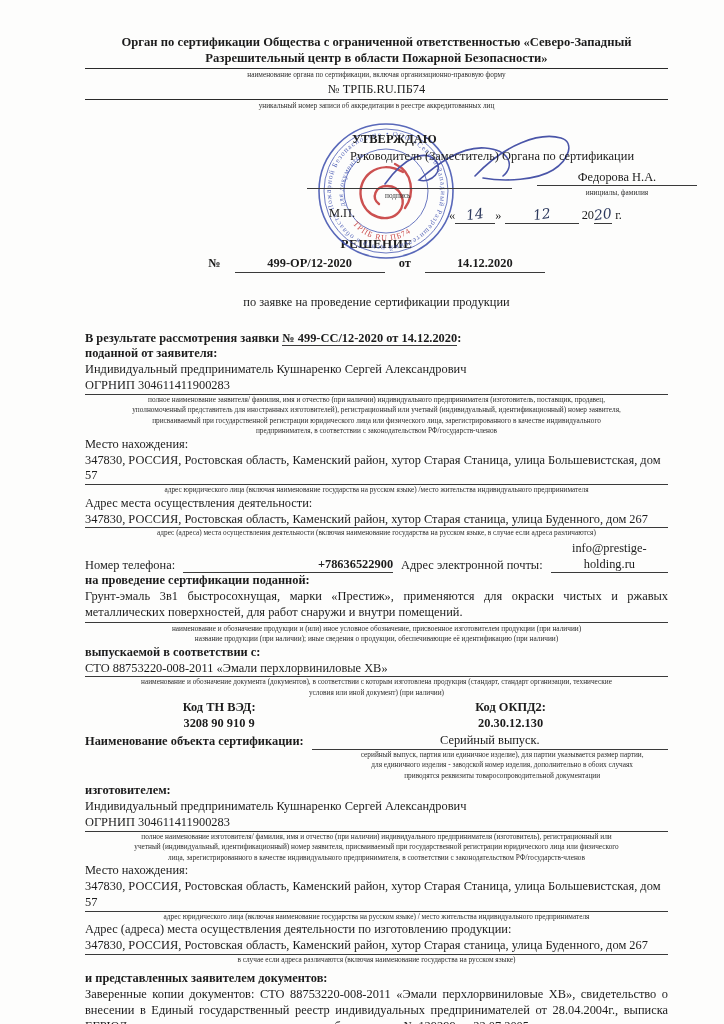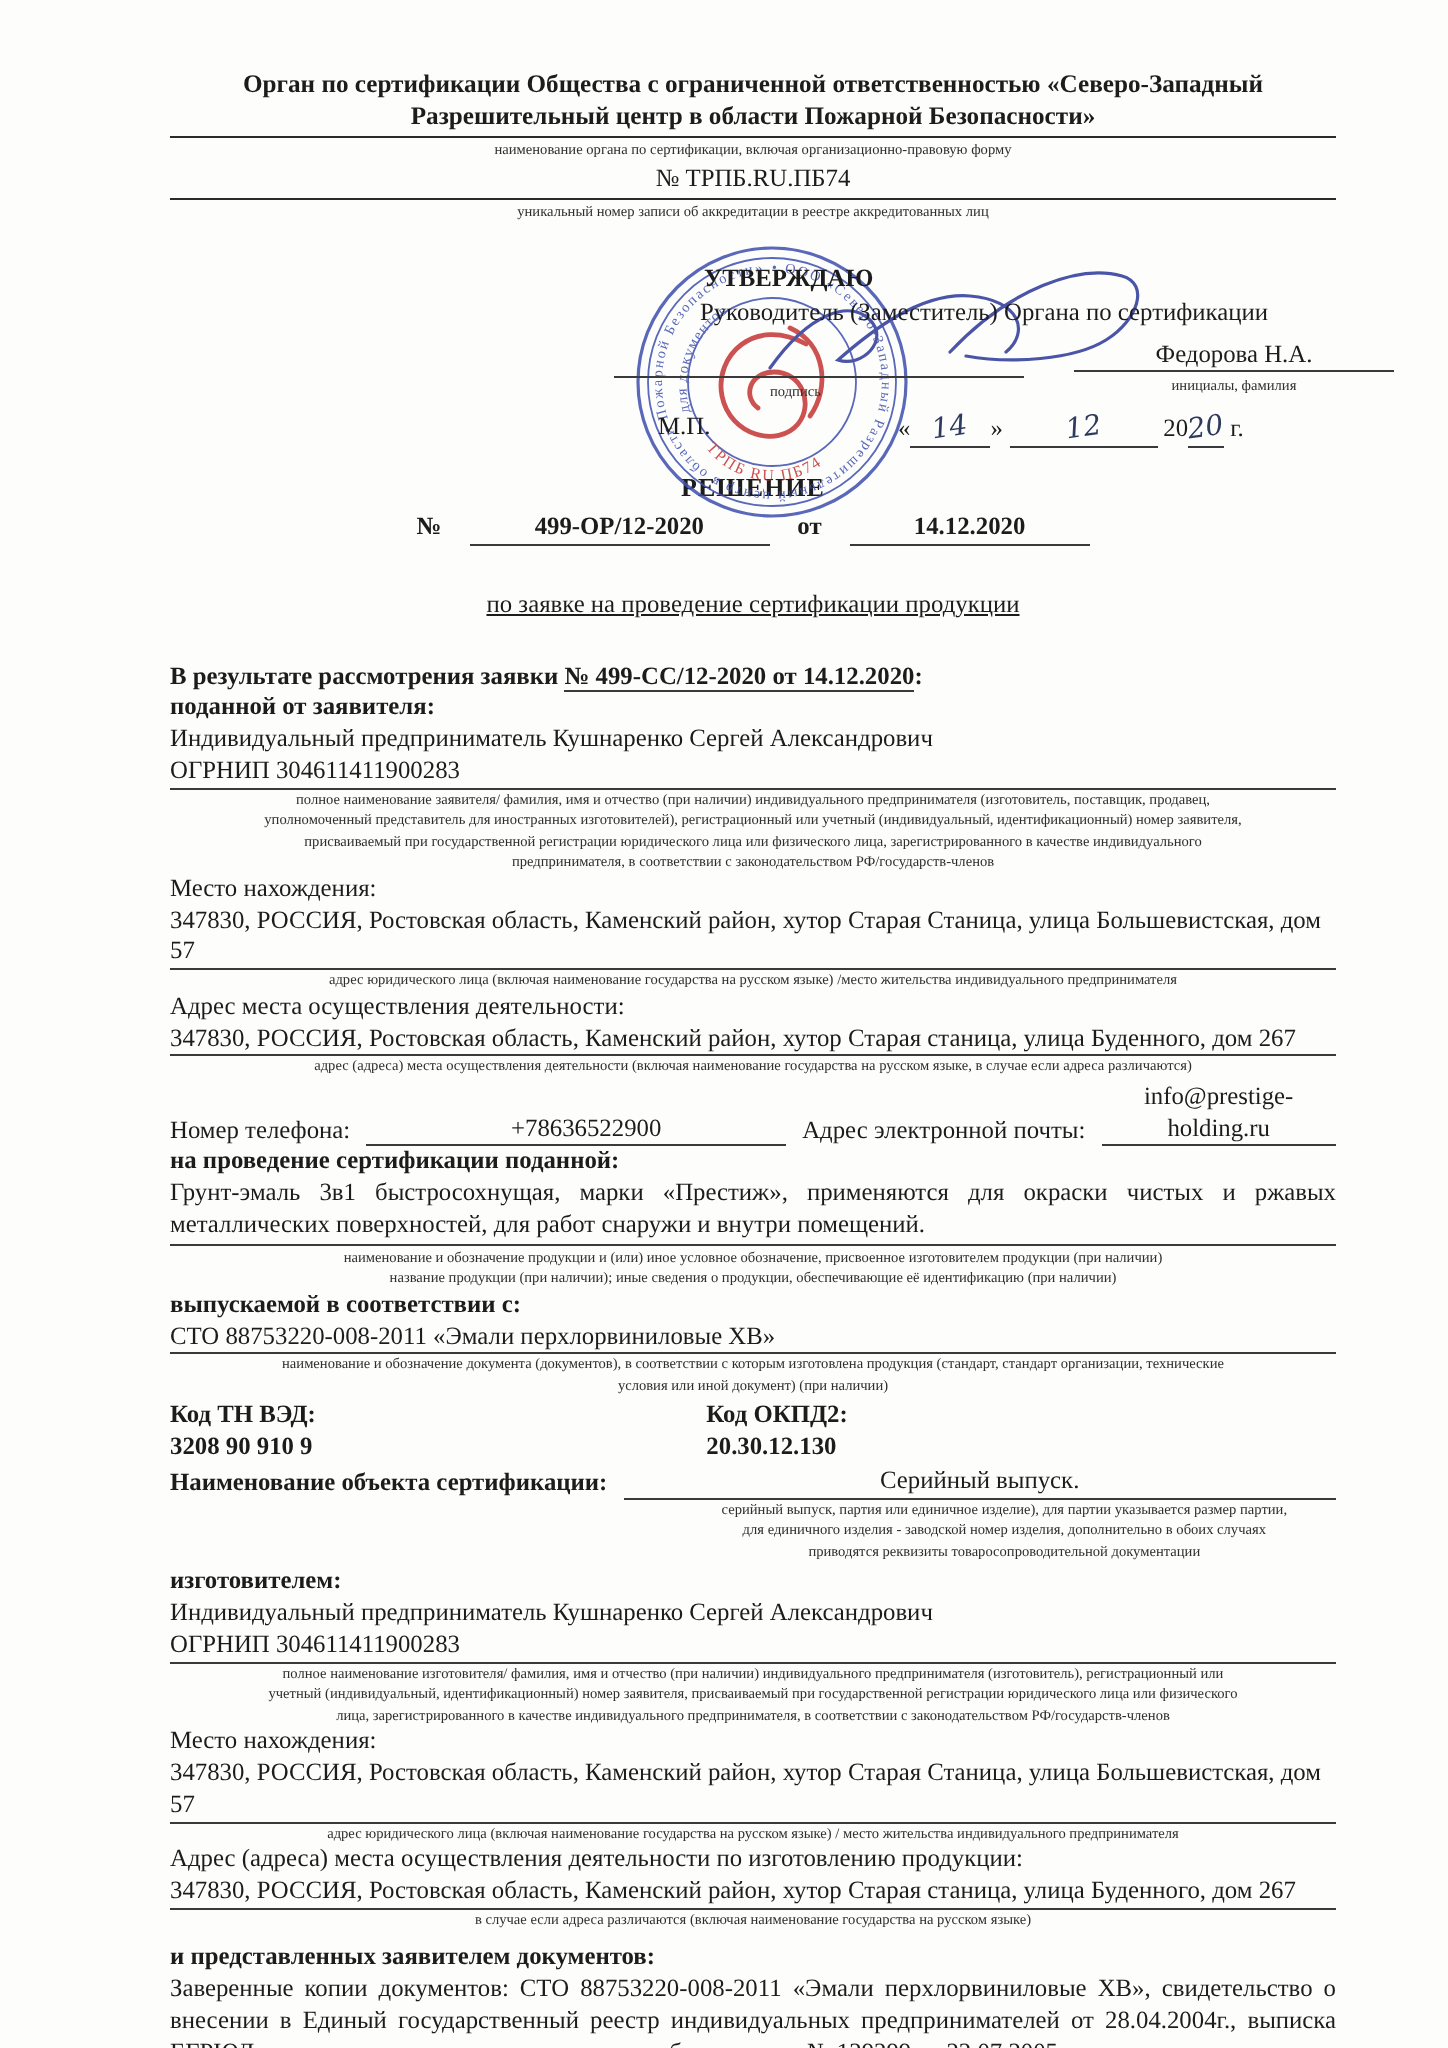--- a/index.html
+++ b/index.html
@@ -18,32 +18,32 @@
   .uline{border-bottom:1px solid #3a3a3a;text-align:center;}
   .vline{border-bottom:1px solid #3a3a3a;}
   .just{text-align:justify;}
   .header-org{font-weight:bold;font-size:12.6px;line-height:1.3;padding:0 28px;}
   .approval{position:relative;height:120px;margin-top:2px;}
   .abs{position:absolute;}
   .hand{font-style:italic;font-family:"DejaVu Serif",serif;color:#2e3a5e;font-size:14px;transform:rotate(-8deg);display:inline-block;}
   .decision-title{font-weight:bold;font-size:13px;letter-spacing:.5px;margin-top:2px;text-align:center;}
   .num-row{display:flex;justify-content:center;gap:14px;font-weight:bold;margin-top:4px;}
   .num-row .uline{text-align:center;}
-  .subtitle{margin-top:22px;text-decoration:underline;}
+  .subtitle{margin-top:22px;}
   .body-block{margin-top:20px;}
-  .codes{display:flex;margin-top:2px;}
+  .codes{display:flex;margin-top:2px;text-align:center;}
   .codes .col-l{width:46%;}
   .codes .col-r{width:54%;}
   .obj-row{display:flex;align-items:flex-end;margin-top:1px;}
   .obj-val{flex:1;text-align:center;border-bottom:1px solid #3a3a3a;margin-left:8px;}
   .obj-cap-wrap{display:flex;gap:48px;}
   .obj-cap-wrap .sp{width:38%;}
   .obj-cap-wrap .cp{width:62%;}
   .phone-row{display:flex;align-items:flex-end;gap:8px;}
-  .phone-row .v1{width:200px;text-align:center;padding-left:10px;}
+  .phone-row .v1{width:200px;text-align:right;padding-left:10px;font-weight:bold;}
   .phone-row .v2{flex:1;text-align:center;}
   .stamp-svg{position:absolute;opacity:.85;pointer-events:none;}
   .sig-svg{position:absolute;pointer-events:none;}
   .mt2{margin-top:2px;}
   .mt6{margin-top:6px;}
 </style>
 </head>
 <body>
 
 <div class="page">

